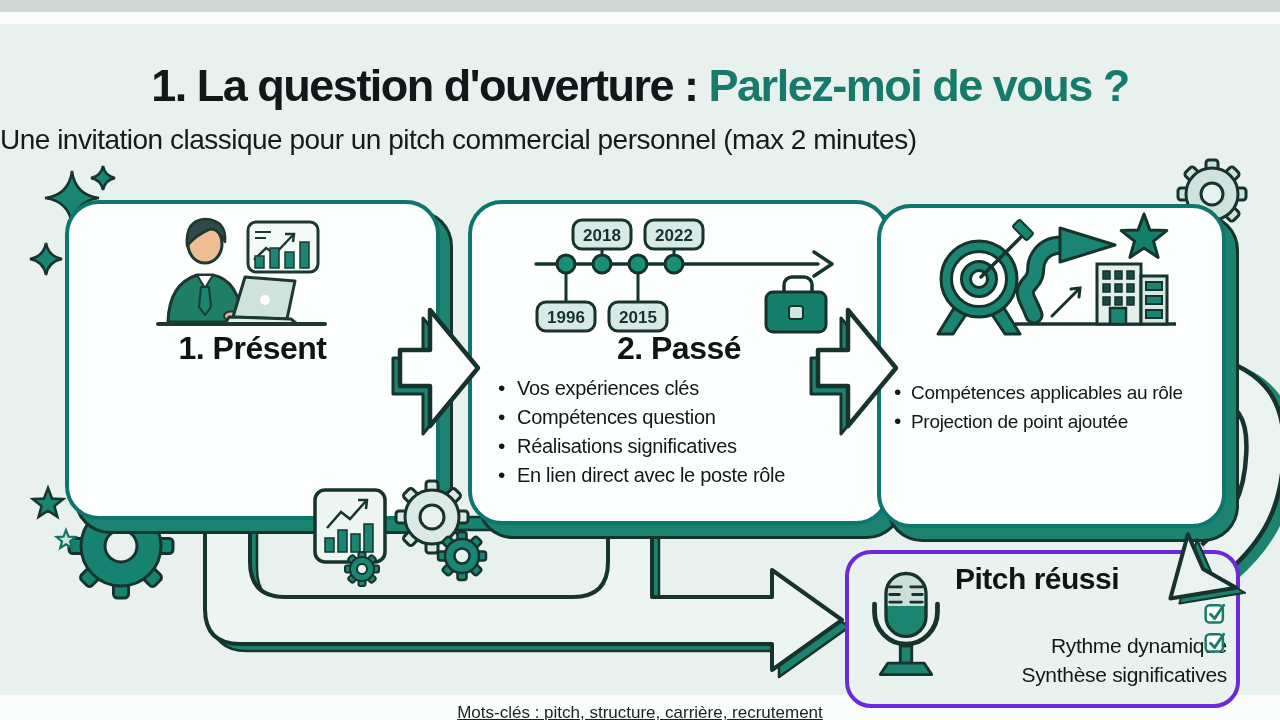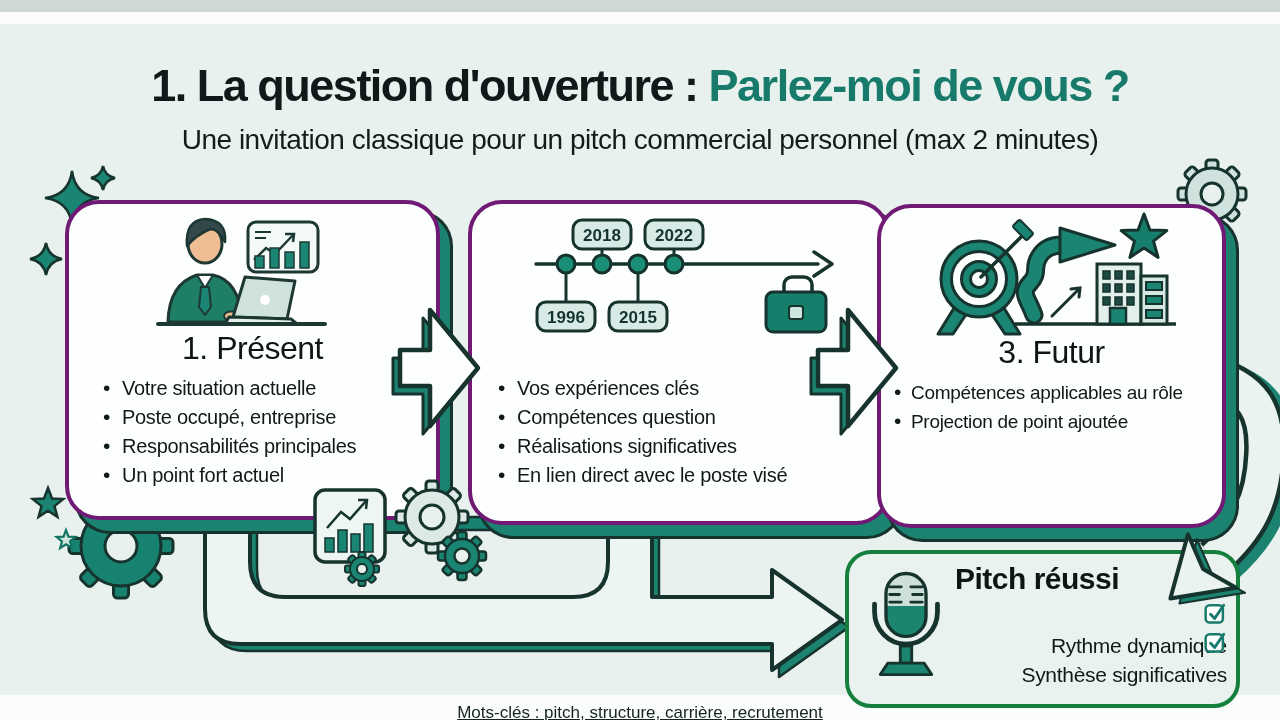--- a/index.html
+++ b/index.html
@@ -7,47 +7,47 @@
     overflow:hidden;font-family:"Liberation Sans",sans-serif;color:#101a17;}
   .strip{position:absolute;left:0;width:1280px;background:#fbfdfc;}
   #strip-top{top:0;height:12px;}
   #strip-bottom{top:683px;height:37px;}
   .svg-layer{position:absolute;left:0;top:0;width:1280px;height:720px;pointer-events:none;}
 
   
   #main-title{position:absolute;top:48px;left:0;width:1280px;text-align:center;
     font-size:45px;font-weight:bold;letter-spacing:-1.5px;color:#10181a;white-space:nowrap;}
   #main-title .accent{color:#177a6b;}
-  #subtitle{position:absolute;top:112px;left:0;width:1280px;text-align:center;
+  #subtitle{position:absolute;top:112px;left:0;width:1280px;text-align:left;
     font-size:28px;letter-spacing:-.5px;color:#121c19;white-space:nowrap;}
 
   
-  .card{position:absolute;background:#fdfffe;border:4px solid #701a75;border-radius:34px;
+  .card{position:absolute;background:#fdfffe;border:4px solid #0f766e;border-radius:34px;
     box-shadow:11px 12px 0 -1px #1b8370, 11px 12px 0 2px #16332d;}
   #card-present{left:65px;top:188px;width:367px;height:312px;}
   #card-passe{left:468px;top:188px;width:414px;height:317px;}
   #card-futur{left:877px;top:192px;width:341px;height:316px;}
   .card-title{position:absolute;top:126px;left:0;width:100%;text-align:center;
-    font-size:32px;font-weight:normal;letter-spacing:-.5px;color:#0d1613;}
+    font-size:32px;font-weight:bold;letter-spacing:-.5px;color:#0d1613;}
   .card ul{position:absolute;top:170px;margin:0;padding:0;list-style:none;}
   .card li{position:relative;font-size:20px;line-height:29px;letter-spacing:-.3px;
     color:#0f1a17;padding-left:19px;white-space:nowrap;}
   .card li::before{content:"•";position:absolute;left:0;top:-1px;font-size:21px;}
   #card-present ul{left:34px;}
   #card-passe ul{left:26px;}
   #card-futur ul{left:13px;}
   #card-futur li{font-size:19px;padding-left:17px;}
   .card-icon{position:absolute;}
   #icon-present{left:84px;top:6px;width:180px;height:118px;}
   #icon-passe{left:48px;top:12px;width:330px;height:128px;}
   #icon-futur{left:1px;top:4px;width:310px;height:125px;}
 
   
   #pitch-card{position:absolute;left:845px;top:538px;width:387px;height:150px;
-    background:#e9f2ef;border:4px solid #15803d;border-radius:26px;}
+    background:#e9f2ef;border:4px solid #6d28d9;border-radius:26px;}
   #pitch-mic{position:absolute;left:16px;top:10px;width:82px;height:122px;}
   #pitch-body{position:absolute;left:106px;top:8px;width:272px;}
   #pitch-title{font-size:30px;font-weight:bold;letter-spacing:-.5px;color:#0d1613;margin:0 0 6px 0;}
   .pitch-row{display:flex;align-items:flex-end;gap:9px;height:29px;flex-direction:column;}
   .pitch-row .check{width:23px;height:23px;flex:0 0 23px;}
   .pitch-row .label{font-size:21px;letter-spacing:-.3px;color:#0f1a17;white-space:nowrap;}
 
   
   #keywords{position:absolute;top:691px;left:0;width:1280px;text-align:center;
     font-size:17px;color:#15241f;text-decoration:underline;}
@@ -134,26 +134,20 @@
         <path d="M132,24 L141,24 L140,32" fill="none" stroke="#1d3833" stroke-width="2.5"></path>
         <g fill="#1a8573" stroke="#1d3833" stroke-width="1.5">
           <rect x="102" y="46" width="9" height="12"></rect>
           <rect x="117" y="38" width="9" height="20"></rect>
           <rect x="132" y="42" width="9" height="16"></rect>
           <rect x="147" y="32" width="9" height="26"></rect>
         </g>
       </g>
     </svg>
     <div class="card-title">1. Présent</div>
-    <ul>
-      <li>Votre situation actuelle</li>
-      <li>Poste occupé, entreprise</li>
-      <li>Responsabilités principales</li>
-      <li>Un point fort actuel</li>
-    </ul>
   </div>
 
   <div class="card" id="card-passe">
     <svg class="card-icon" id="icon-passe" viewBox="0 0 330 128">
       <g stroke="#16332d" stroke-linecap="round">
         <line x1="16" y1="48" x2="298" y2="48" stroke-width="3.5"></line>
         <path d="M294,36 L312,48 L294,60" fill="none" stroke-width="3.5" stroke-linejoin="round"></path>
         <line x1="46" y1="48" x2="46" y2="86" stroke-width="3"></line>
         <line x1="82" y1="33" x2="82" y2="48" stroke-width="3"></line>
         <line x1="118" y1="48" x2="118" y2="86" stroke-width="3"></line>
@@ -178,25 +172,26 @@
           <text x="46" y="107">1996</text>
           <text x="118" y="107">2015</text>
         </g>
       </g>
       <g>
         <path d="M264,76 v-7 a8,8 0 0 1 8,-8 h12 a8,8 0 0 1 8,8 v7" fill="none" stroke="#16332d" stroke-width="3.5"></path>
         <rect x="246" y="76" width="60" height="40" rx="7" fill="#157f6b" stroke="#16332d" stroke-width="3"></rect>
         <rect x="269" y="90" width="14" height="13" rx="2.5" fill="#cfe6df" stroke="#16332d" stroke-width="2"></rect>
       </g>
     </svg>
+    <div class="card-title">2. Passé</div>
     <ul>
       <li>Vos expériences clés</li>
       <li>Compétences question</li>
       <li>Réalisations significatives</li>
-      <li>En lien direct avec le poste visé</li>
+      <li>En lien direct avec le poste rôle</li>
     </ul>
   </div>
 
   <div class="card" id="card-futur">
     <svg class="card-icon" id="icon-futur" viewBox="0 0 310 125">
       <g stroke="#16332d" stroke-linejoin="round">
         <path d="M72,96 L56,122 L71,122 L85,101 Z" fill="#1a8573" stroke-width="3"></path>
         <path d="M122,96 L138,122 L123,122 L109,101 Z" fill="#1a8573" stroke-width="3"></path>
         <circle cx="97" cy="67" r="38" fill="#1a8573" stroke-width="3"></circle>
         <circle cx="97" cy="67" r="27.5" fill="#fdfffe" stroke-width="3"></circle>
@@ -229,21 +224,20 @@
         <rect x="259" y="64" width="26" height="48" fill="#d5e7e1" stroke-width="3"></rect>
         <g fill="#1a8573" stroke-width="2">
           <rect x="264" y="70" width="16" height="8"></rect>
             <rect x="264" y="84" width="16" height="8"></rect>
             <rect x="264" y="98" width="16" height="8"></rect>
         </g>
         <line x1="170" y1="104" x2="196" y2="78" stroke-width="3" stroke-linecap="round"></line>
         <path d="M189,77 L198,76 L197,85" fill="none" stroke-width="3" stroke-linecap="round"></path>
       </g>
     </svg>
-    <div class="card-title">3. Futur</div>
     <ul>
       <li>Compétences applicables au rôle</li>
       <li>Projection de point ajoutée</li>
     </ul>
   </div>
 
   <div id="pitch-card">
     <svg id="pitch-mic" viewBox="0 0 86 120">
       <rect x="22" y="6" width="42" height="66" rx="21" fill="#ccdfd9"></rect>
       <path d="M22,40 h42 v10 a21,22 0 0 1 -42,0 Z" fill="#1b8570"></path>

